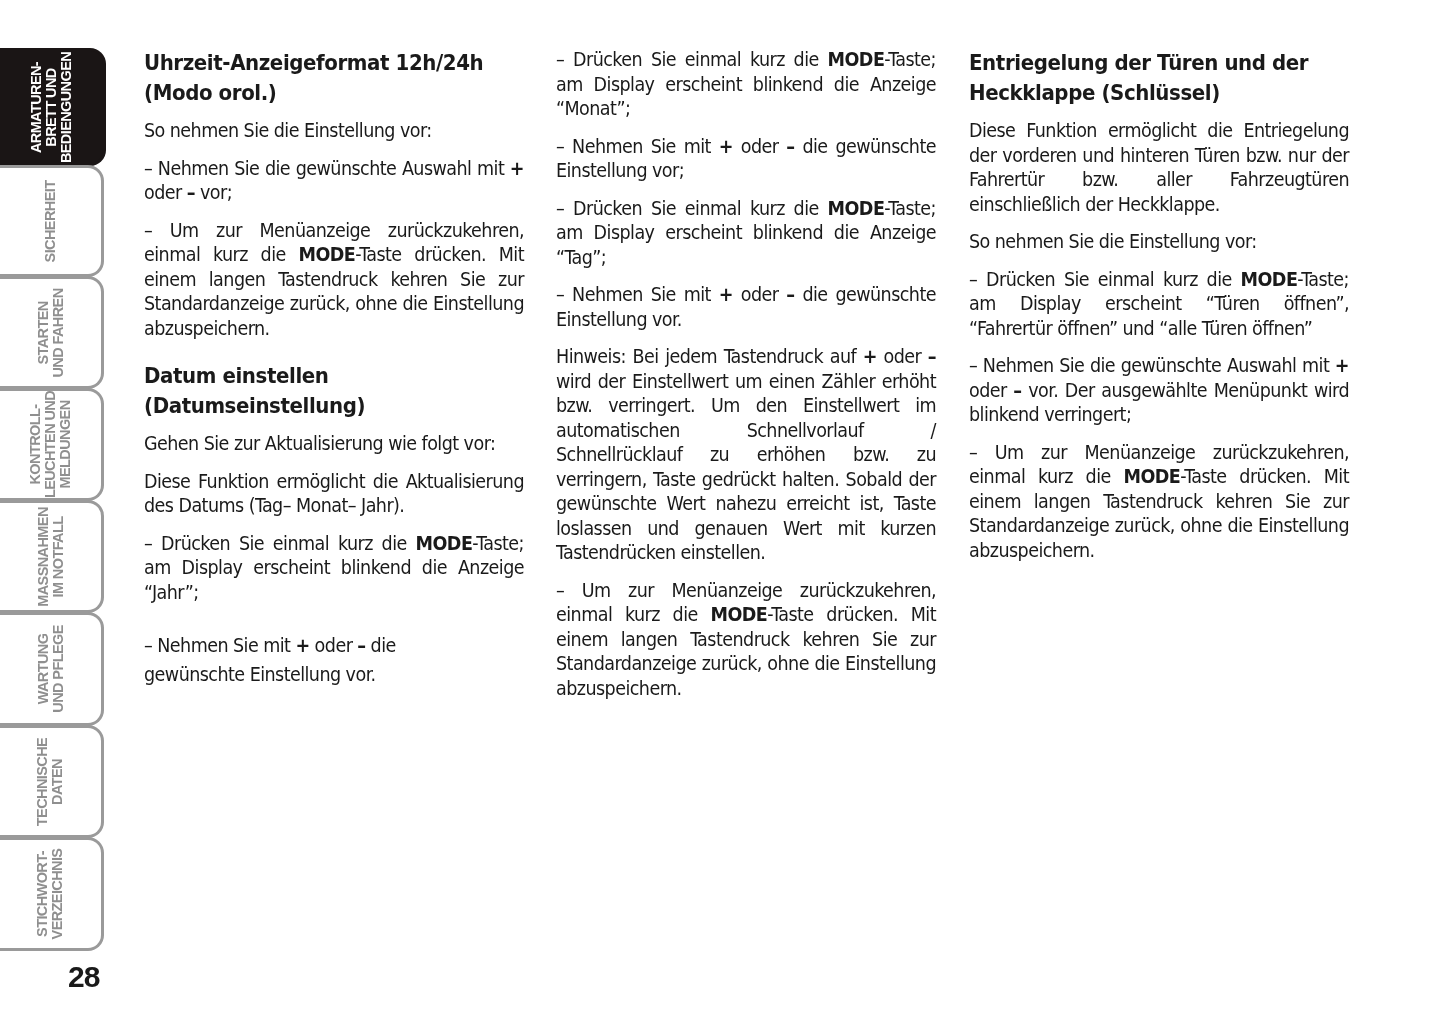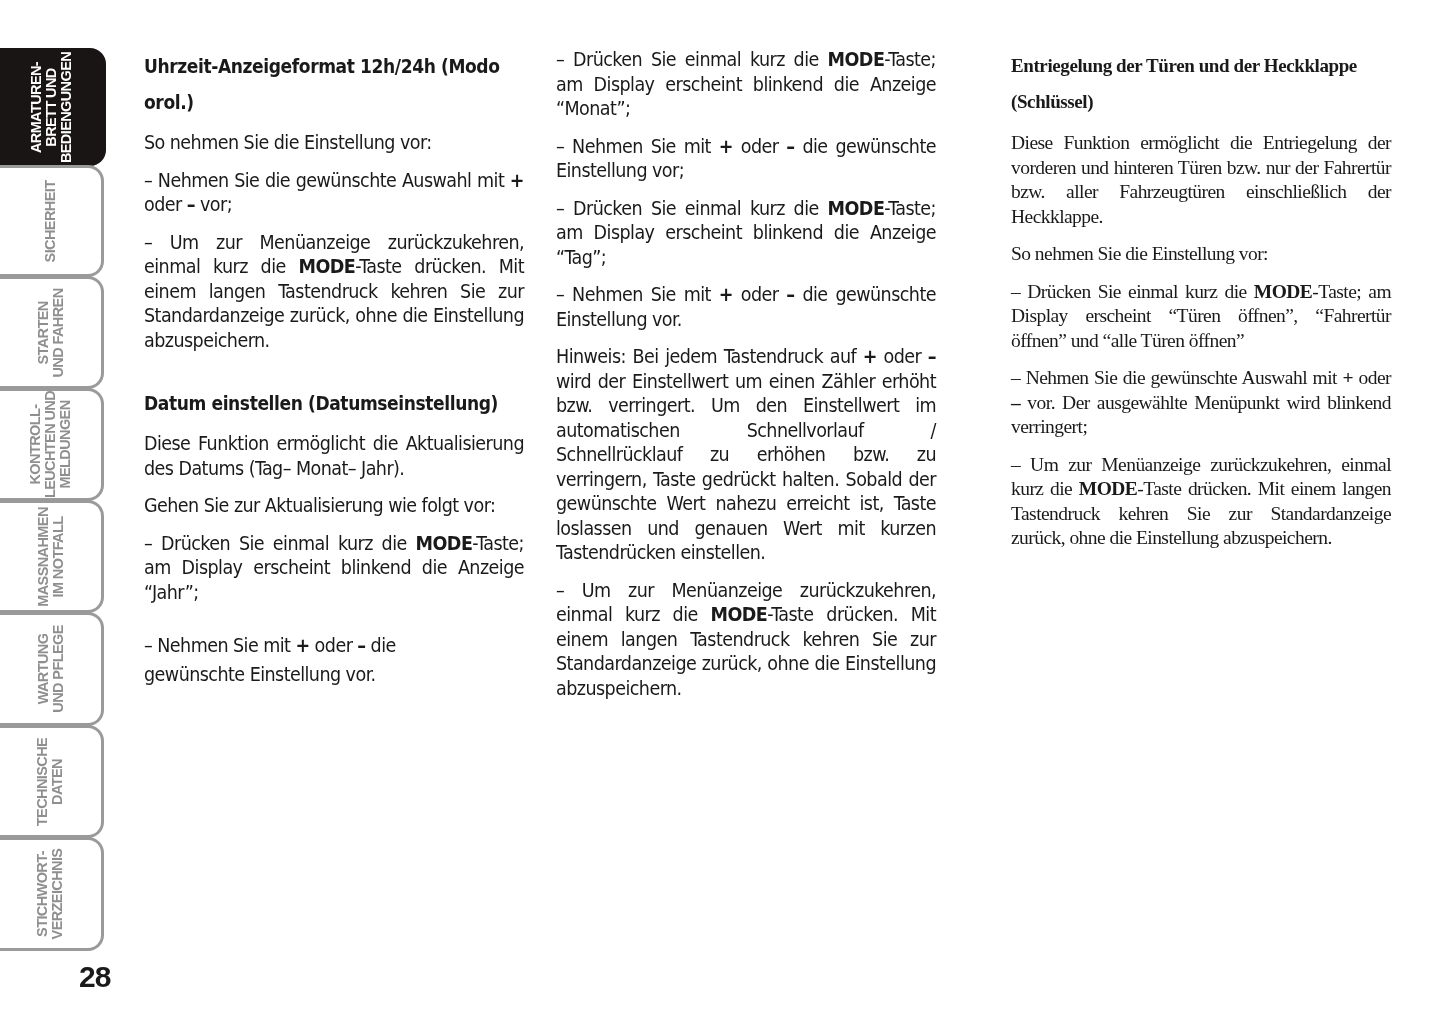--- a/index.html
+++ b/index.html
@@ -9,26 +9,26 @@
   .tab { position:absolute; left:0; width:104px; box-sizing:border-box;
          border:3px solid #9a9a9a; border-left:none; border-radius:0 16px 16px 0;
          background:#fff; display:flex; align-items:center; justify-content:center; }
   .tab.active { background:#1a1515; border-color:#1a1515; width:106px; }
   .tab-label { transform:rotate(-90deg); white-space:pre; text-align:center;
                font-family:"Liberation Sans", sans-serif; font-weight:bold; font-stretch:condensed;
                font-size:14.5px; line-height:15px; color:#8f8f8f; letter-spacing:-0.6px;
                transform-origin:center; }
   .tab.active .tab-label { color:#ffffff; }
   .page-num { position:absolute; left:68px; top:960px; font-family:"Liberation Sans", sans-serif;
-              font-weight:bold; font-size:30px; color:#1a1a1a; letter-spacing:-1px;margin-left:11px; }
+              font-weight:bold; font-size:30px; color:#1a1a1a; letter-spacing:-1px; }
   .col { position:absolute; top:48px; width:380px; font-size:19.5px; line-height:24.5px;
          font-family:"DejaVu Sans", sans-serif; font-stretch:condensed; letter-spacing:-0.55px; }
   .col p { margin:0 0 13px 0; text-align:justify; }
-  .col h2 { margin:0 0 11px 0; font-size:19px; line-height:36px; font-weight:bold; letter-spacing:-0.4px; }
-  .col h2.spaced { margin-top:32px; }
+  .col h2 { margin:0 0 11px 0; font-size:22px; line-height:30px; font-weight:bold; letter-spacing:-0.4px; }
+  .col h2.spaced { margin-top:20px; }
   .col p.gap { margin-top:26px; }
   b.k { font-weight:bold; }
 </style>
 </head>
 <body>
 
 <div class="tabs">
   <div class="tab active" style="top:0;height:118px;">
     <span class="tab-label">ARMATUREN-
 BRETT UND
@@ -64,35 +64,35 @@
   </div>
 </div>
 <div class="page-num">28</div>
 
 <div class="col" style="left:144px;">
   <h2>Uhrzeit-Anzeigeformat 12h/24h (Modo orol.)</h2>
   <p>So nehmen Sie die Einstellung vor:</p>
   <p><span>– Nehmen Sie die gewünschte Auswahl mit</span> <b class="k">+</b> <span>oder</span> <b class="k">–</b> <span>vor;</span></p>
   <p><span>– Um zur Menüanzeige zurückzukehren, einmal kurz die</span> <b class="k">MODE</b><span>-Taste drücken. Mit einem langen Tastendruck kehren Sie zur Standardanzeige zurück, ohne die Einstellung abzuspeichern.</span></p>
   <h2 class="spaced">Datum einstellen (Datumseinstellung)</h2>
+  <p>Gehen Sie zur Aktualisierung wie folgt vor:</p>
   <p>Diese Funktion ermöglicht die Aktualisierung des Datums (Tag– Monat– Jahr).</p>
-  <p>Gehen Sie zur Aktualisierung wie folgt vor:</p>
   <p><span>– Drücken Sie einmal kurz die</span> <b class="k">MODE</b><span>-Taste; am Display erscheint blinkend die Anzeige “Jahr”;</span></p>
   <p class="gap" style="text-align:left;width:330px;line-height:29px;"><span>– Nehmen Sie mit</span> <b class="k">+</b> <span>oder</span> <b class="k">–</b> <span>die gewünschte Einstellung vor.</span></p>
 </div>
 
 <div class="col" style="left:556px;">
   <p><span>– Drücken Sie einmal kurz die</span> <b class="k">MODE</b><span>-Taste; am Display erscheint blinkend die Anzeige “Monat”;</span></p>
   <p><span>– Nehmen Sie mit</span> <b class="k">+</b> <span>oder</span> <b class="k">–</b> <span>die gewünschte Einstellung vor;</span></p>
   <p><span>– Drücken Sie einmal kurz die</span> <b class="k">MODE</b><span>-Taste; am Display erscheint blinkend die Anzeige “Tag”;</span></p>
   <p><span>– Nehmen Sie mit</span> <b class="k">+</b> <span>oder</span> <b class="k">–</b> <span>die gewünschte Einstellung vor.</span></p>
   <p><span>Hinweis: Bei jedem Tastendruck auf</span> <b class="k">+</b> <span>oder</span> <b class="k">–</b> <span>wird der Einstellwert um einen Zähler erhöht bzw. verringert. Um den Einstellwert im automatischen Schnellvorlauf / Schnellrücklauf zu erhöhen bzw. zu verringern, Taste gedrückt halten. Sobald der gewünschte Wert nahezu erreicht ist, Taste loslassen und genauen Wert mit kurzen Tastendrücken einstellen.</span></p>
   <p><span>– Um zur Menüanzeige zurückzukehren, einmal kurz die</span> <b class="k">MODE</b><span>-Taste drücken. Mit einem langen Tastendruck kehren Sie zur Standardanzeige zurück, ohne die Einstellung abzuspeichern.</span></p>
 </div>
 
-<div class="col" style="left:1011px;font-family:Liberation Serif, serif;">
+<div class="col" style="left:969px;">
   <h2>Entriegelung der Türen und der Heckklappe (Schlüssel)</h2>
   <p>Diese Funktion ermöglicht die Entriegelung der vorderen und hinteren Türen bzw. nur der Fahrertür bzw. aller Fahrzeugtüren einschließlich der Heckklappe.</p>
   <p>So nehmen Sie die Einstellung vor:</p>
   <p><span>– Drücken Sie einmal kurz die</span> <b class="k">MODE</b><span>-Taste; am Display erscheint “Türen öffnen”, “Fahrertür öffnen” und “alle Türen öffnen”</span></p>
   <p><span>– Nehmen Sie die gewünschte Auswahl mit</span> <b class="k">+</b> <span>oder</span> <b class="k">–</b> <span>vor. Der ausgewählte Menüpunkt wird blinkend verringert;</span></p>
   <p><span>– Um zur Menüanzeige zurückzukehren, einmal kurz die</span> <b class="k">MODE</b><span>-Taste drücken. Mit einem langen Tastendruck kehren Sie zur Standardanzeige zurück, ohne die Einstellung abzuspeichern.</span></p>
 </div>
 
 </body></html>

